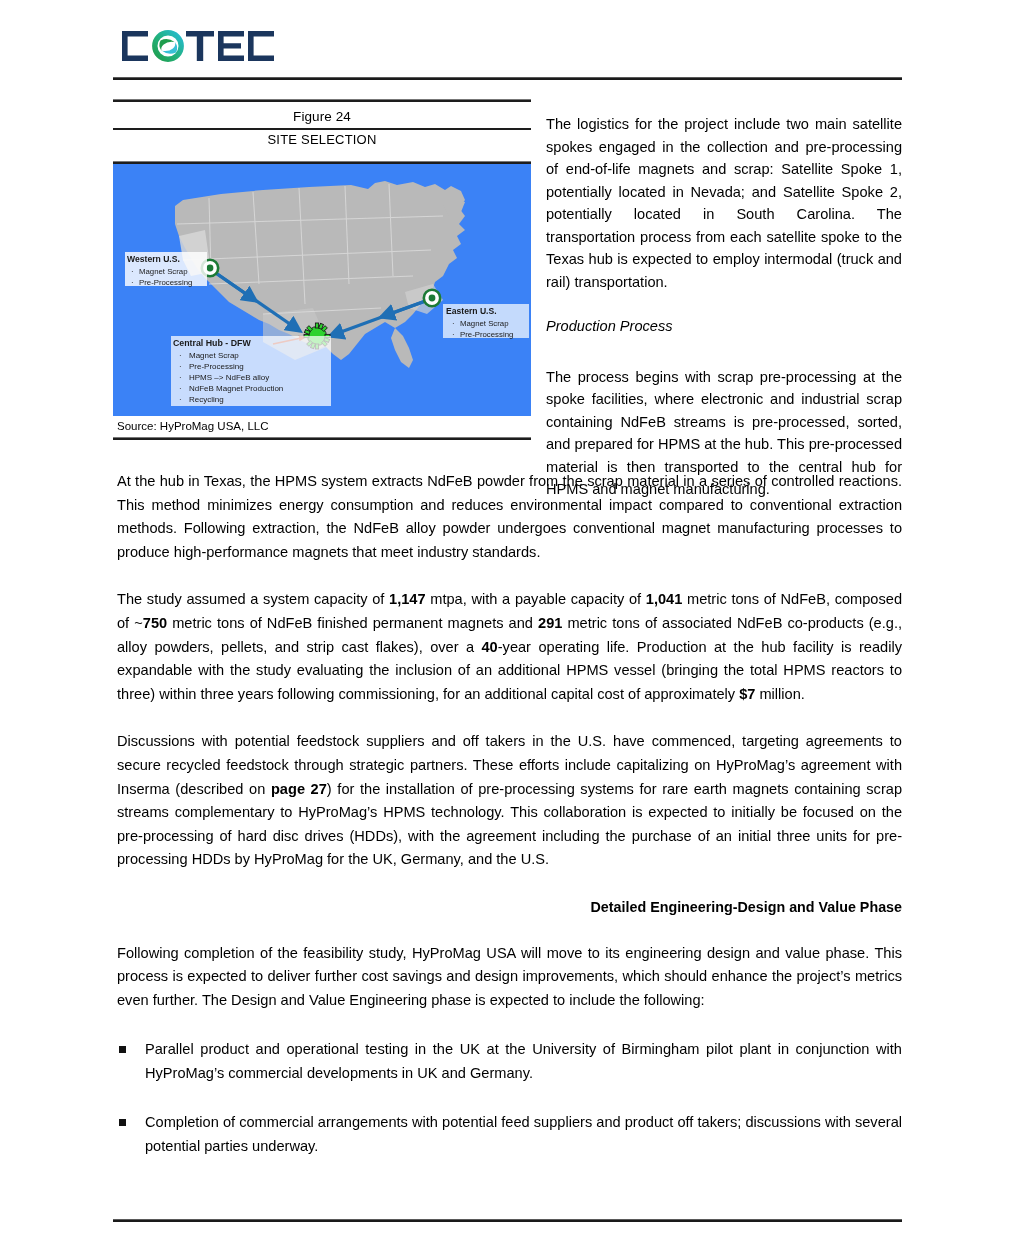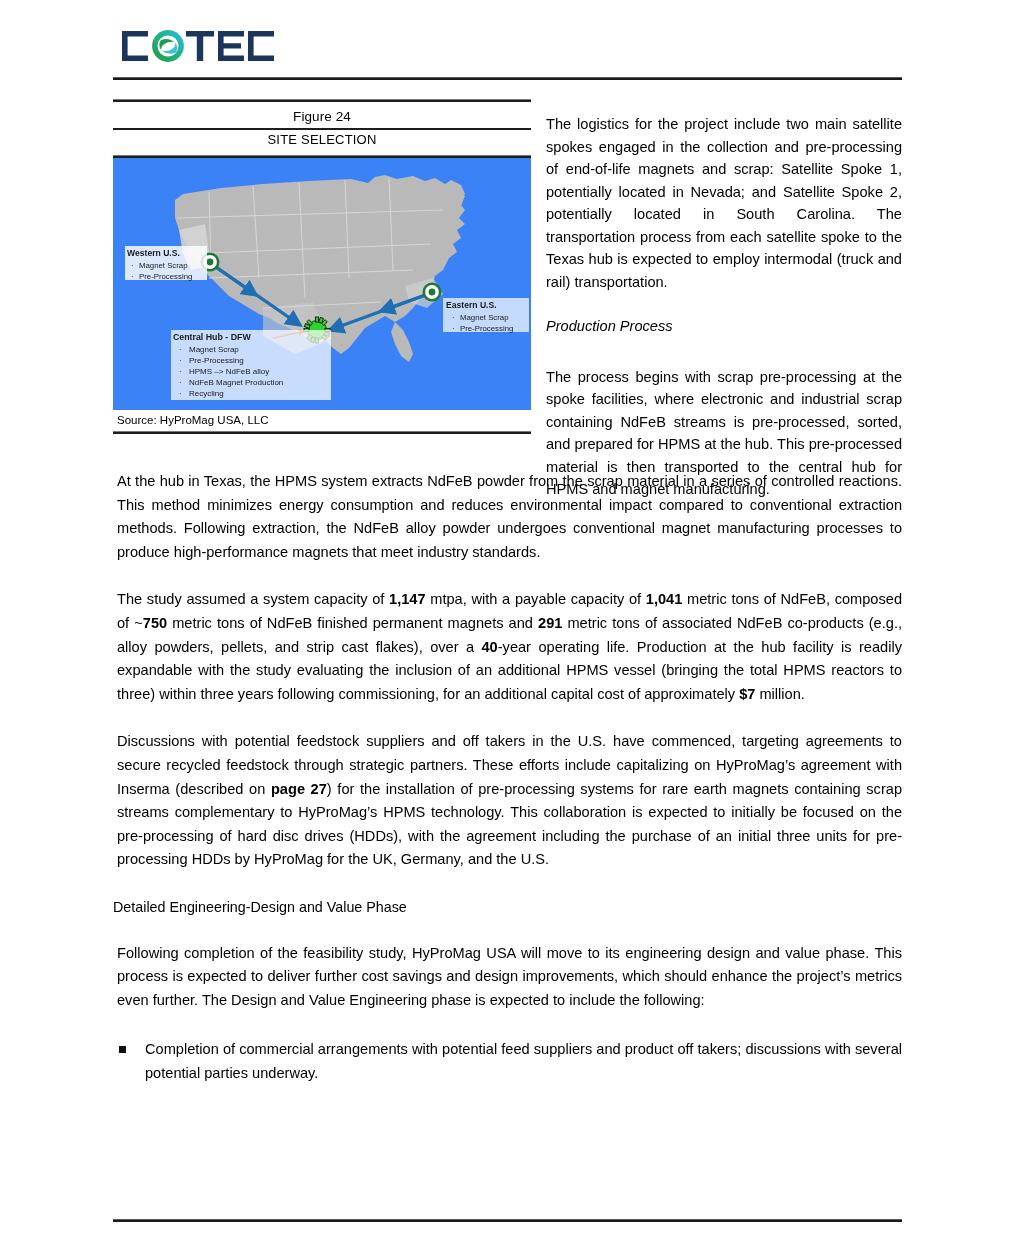--- a/index.html
+++ b/index.html
@@ -82,21 +82,21 @@
     text-align: center;
     font-size: 13.5px;
     line-height: 20px;
     padding: 5px 0 1px 0;
     letter-spacing: .1px;
   }
   .fig-subtitle {
     text-align: center;
     font-size: 13px;
     line-height: 20px;
-    padding: 0 0 5px 0;
+    padding: 0 0 11px 0;
     letter-spacing: .2px;
   }
   .fig-body {
     position: relative;
     height: 252px;
     background: #3b82f6;
   }
   .fig-source {
     font-size: 11.5px;
     line-height: 16px;
@@ -133,22 +133,23 @@
   }
   .para {
     font-size: 14.6px;
     line-height: 23.6px;
     text-align: justify;
     margin: 0 0 24px 4px;
   }
   .sect-head {
     font-size: 14.3px;
     line-height: 23.6px;
-    font-weight: normal;
+    font-weight: bold;
     margin: 0 0 22px 0;
+    text-align: right;
   }
   b, .b { font-weight: bold; }
 
   
   .bullets { margin: 0; padding: 0; list-style: none; }
   .bullet {
     position: relative;
     padding-left: 32px;
     margin-bottom: 26px;
     font-size: 14.6px;
@@ -331,20 +332,21 @@
     <p class="para"><span>The study assumed a system capacity of </span><b>1,147</b><span> mtpa, with a payable capacity of </span><b>1,041</b><span> metric tons of NdFeB, composed of ~</span><b>750</b><span> metric tons of NdFeB finished permanent magnets and </span><b>291</b><span> metric tons of associated NdFeB co-products (e.g., alloy powders, pellets, and strip cast flakes), over a </span><b>40</b><span>-year operating life. Production at the hub facility is readily expandable with the study evaluating the inclusion of an additional HPMS vessel (bringing the total HPMS reactors to three) within three years following commissioning, for an additional capital cost of approximately </span><b>$7</b><span> million.</span></p>
     <p class="para"><span>Discussions with potential feedstock suppliers and off takers in the U.S. have commenced, targeting agreements to secure recycled feedstock through strategic partners. These efforts include capitalizing on HyProMag’s agreement with Inserma (described on </span><b>page 27</b><span>) for the installation of pre-processing systems for rare earth magnets containing scrap streams complementary to HyProMag’s HPMS technology. This collaboration is expected to initially be focused on the pre-processing of hard disc drives (HDDs), with the agreement including the purchase of an initial three units for pre-processing HDDs by HyProMag for the UK, Germany, and the U.S.</span></p>
     <div class="sect-head">Detailed Engineering-Design and Value Phase</div>
     <p class="para">Following completion of the feasibility study, HyProMag USA will move to its engineering design and value phase. This process is expected to deliver further cost savings and design improvements, which should enhance the project’s metrics even further. The Design and Value Engineering phase is expected to include the following:</p>
     <ul class="bullets">
       <li class="bullet">
         <span class="sq"></span>
       </li>
       <li class="bullet">
         <span class="sq"></span>
+        <span>Parallel product and operational testing in the UK at the University of Birmingham pilot plant in conjunction with HyProMag’s commercial developments in UK and Germany.</span>
       </li>
       <li class="bullet">
         <span class="sq"></span>
         <span>Completion of commercial arrangements with potential feed suppliers and product off takers; discussions with several potential parties underway.</span>
       </li>
 
     </ul>
   </div>
 
   <div class="footer-rule"></div>

